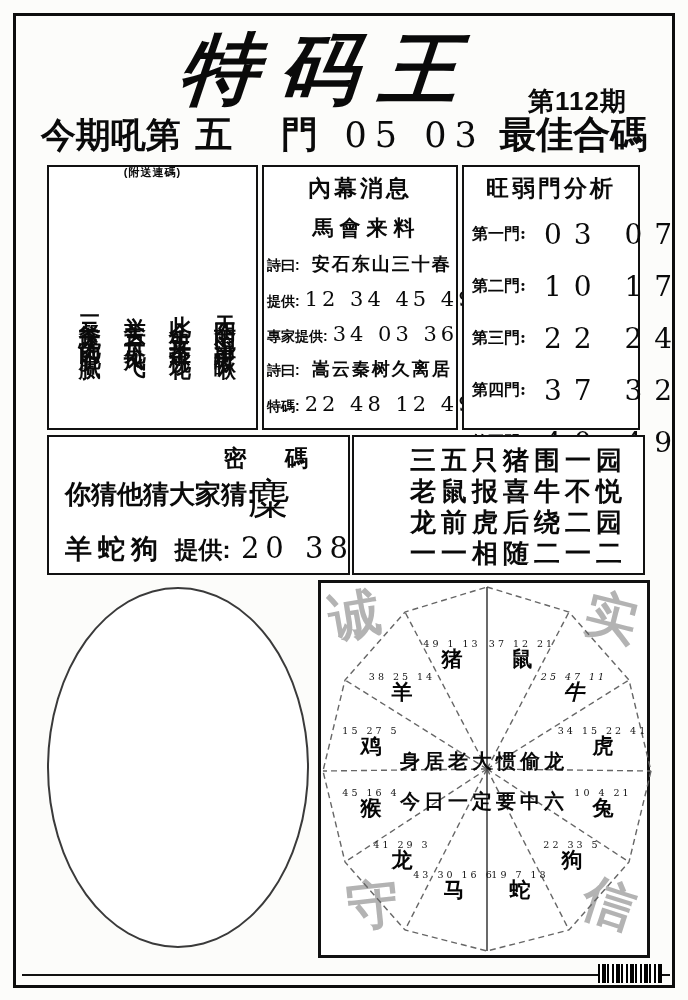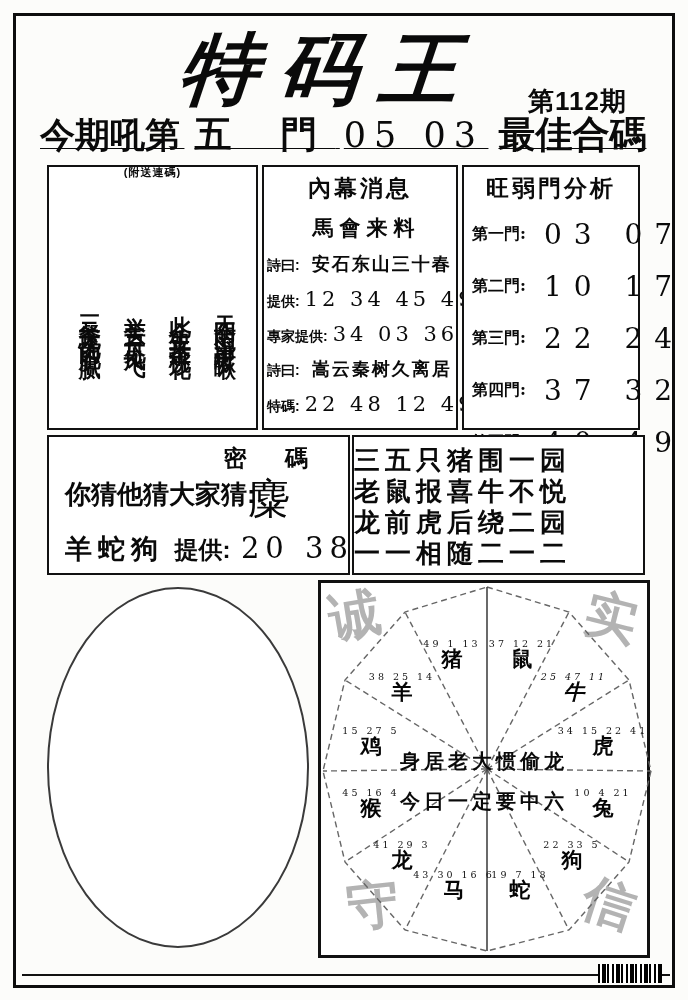--- a/index.html
+++ b/index.html
@@ -12,21 +12,21 @@
 
   .calli { font-family:"DejaVu Serif","Liberation Serif",serif; font-weight:bold; }
   .print { font-family:"Liberation Sans",sans-serif; font-weight:bold; }
   .num  { font-family:"DejaVu Serif","Liberation Serif",serif; }
 
   
   .title { position:absolute; left:150px; top:18px; width:360px; text-align:center;
            font-family:"DejaVu Serif","Liberation Serif",serif; font-weight:bold; font-style:italic;
            font-size:78px; letter-spacing:22px; transform:skewX(-5deg); white-space:nowrap; }
   .issue { position:absolute; left:528px; top:84px; font-size:26px; letter-spacing:1px; }
-  .line2 { position:absolute; left:40px; top:110px; width:608px; white-space:nowrap;text-decoration:underline; }
+  .line2 { position:absolute; left:40px; top:110px; width:608px; text-align:center; white-space:nowrap; }
   .line2 .p1 { font-size:35px; font-weight:bold; }
   .line2 .gate { font-family:"DejaVu Serif","Liberation Serif",serif; font-size:37px; font-weight:bold; letter-spacing:18px; margin-left:10px; }
   .line2 .nums { font-family:"DejaVu Serif","Liberation Serif",serif; font-size:35px; letter-spacing:8px; margin-left:4px; }
   .line2 .p2 { font-size:37px; font-weight:bold; margin-left:10px; }
 
   .box { position:absolute; border:2.5px solid #111; background:#fff; }
 
   
   #box-poem  { left:47px;  top:165px; width:211px; height:265px; }
   #box-inner { left:262px; top:165px; width:196px; height:265px; }
@@ -58,21 +58,21 @@
   #box-riddle { left:352px; top:435px; width:293px; height:140px; }
 
   .secret-lbl { position:absolute; right:24px; top:6px; font-size:23px; font-weight:bold; letter-spacing:16px; }
   .guess-lbl  { position:absolute; left:16px; top:40px; font-size:26px; font-weight:bold; }
   .secret-chr { position:absolute; right:58px; top:34px; font-size:42px; }
   .pass-line  { position:absolute; left:16px; top:94px; white-space:nowrap; }
   .pass-line .animals { font-size:27px; letter-spacing:6px; }
   .pass-line .plb { font-size:24px; font-weight:bold; margin-left:6px; }
   .pass-line .pnums { font-size:29px; letter-spacing:6px; margin-left:6px; }
 
-  .riddle { padding:8px 16px 0 0; text-align:left; }
+  .riddle { padding:8px 16px 0 0; text-align:right; }
   .riddle .rl { font-size:26px; letter-spacing:5px; line-height:31px; white-space:nowrap; }
 
   
   .oval { position:absolute; left:47px; top:587px; width:262px; height:361px;
           border:2px solid #3a3a3a; border-radius:50%; overflow:hidden; background:#fff; }
 
   
   #box-wheel { left:318px; top:580px; width:332px; height:378px; border-width:3px; }
   .wm { position:absolute; font-size:52px; color:#9a9a9a; opacity:.75; z-index:1;
         font-family:"DejaVu Serif","Liberation Serif",serif; font-weight:bold; }

